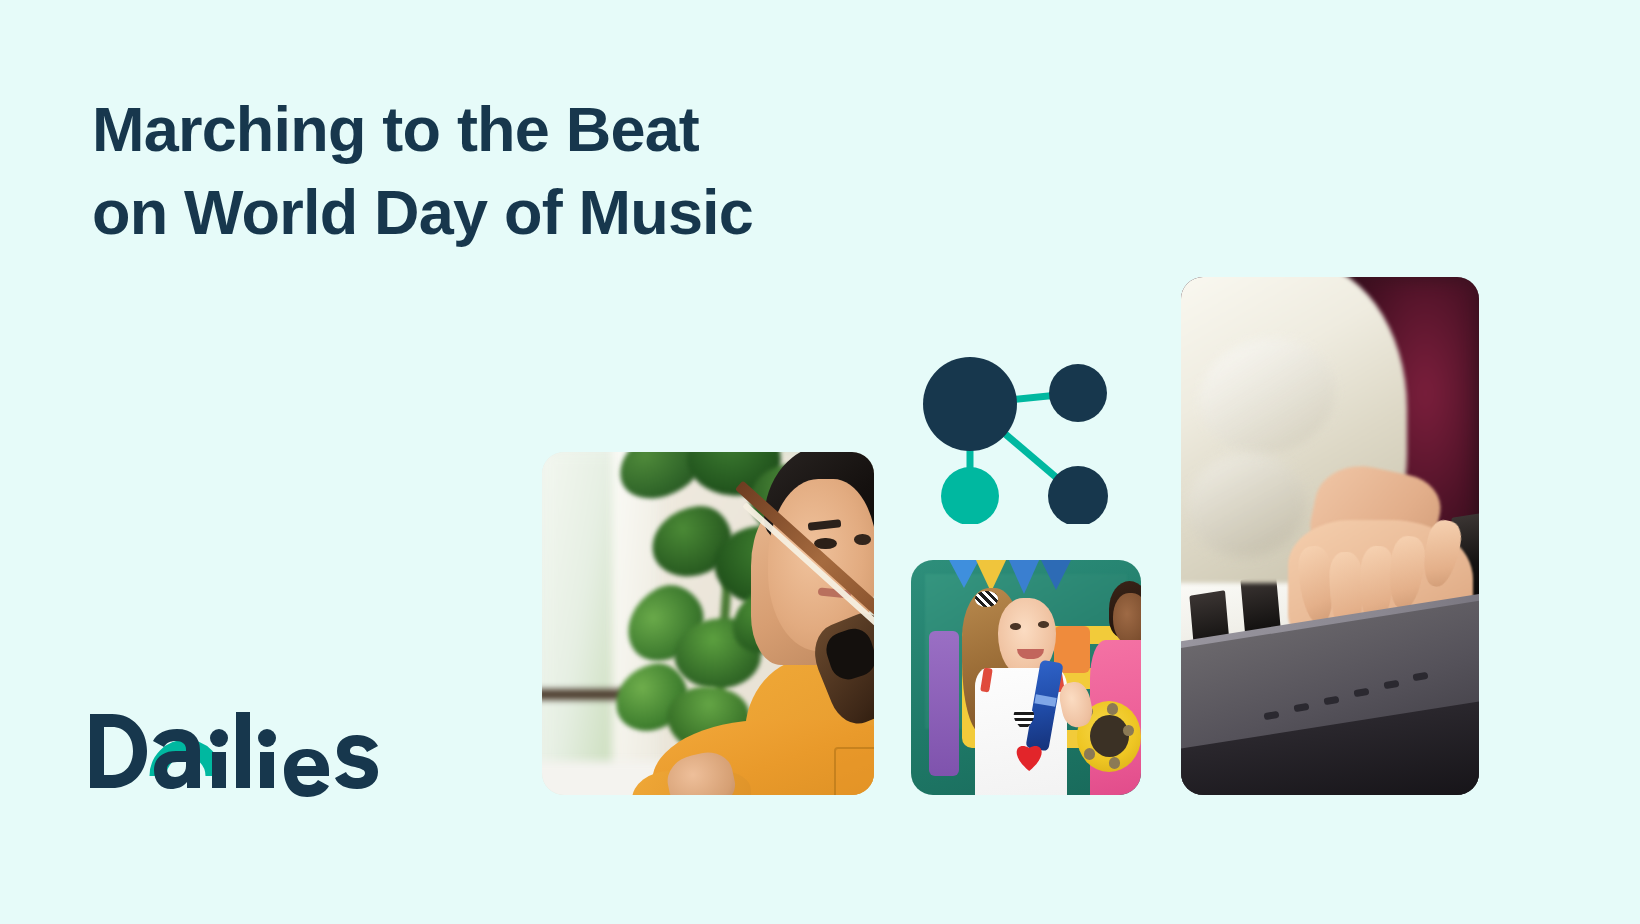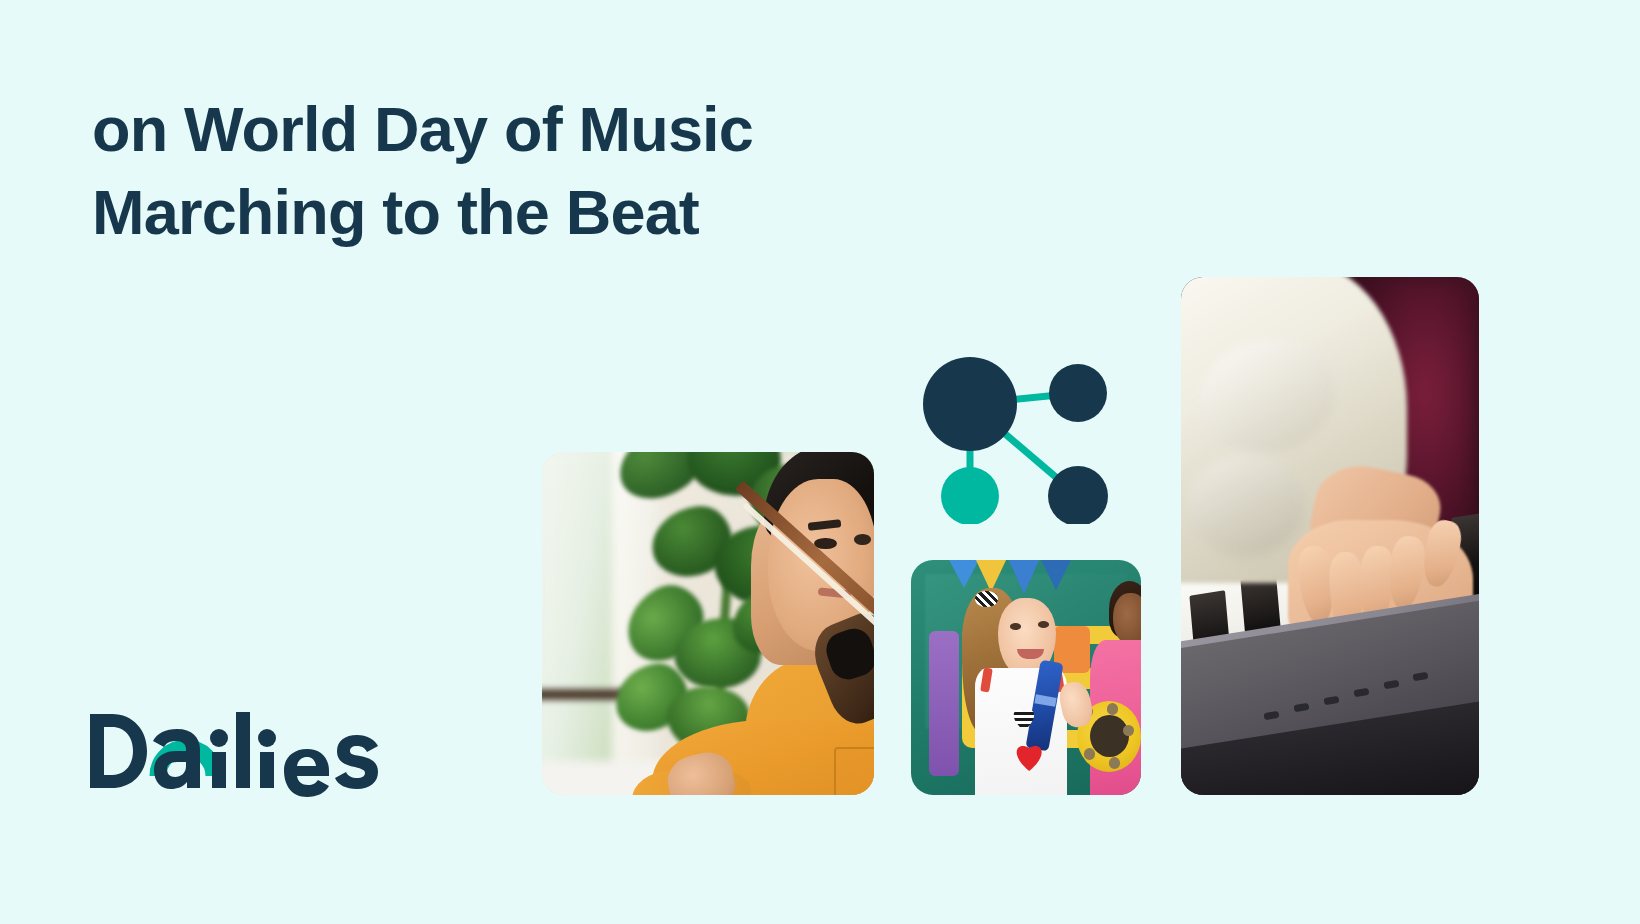--- a/index.html
+++ b/index.html
@@ -372,22 +372,22 @@
   
   .network-icon { position:absolute; left:920px; top:348px; width:192px; height:176px; }
   .network-icon svg { display:block; }
 </style>
 </head>
 <body>
 
 <div class="stage">
 
   <h1 class="headline">
+    <span class="line">Marching to the Beat</span>
     <span class="line">on World Day of Music</span>
-    <span class="line">Marching to the Beat</span>
   </h1>
 
   <div class="logo">
     <svg width="300" height="105" viewBox="0 0 300 105" aria-hidden="true">
 
       <path d="M70 78 A28 28 0 0 1 126 78" fill="none" stroke="#00b8a0" stroke-width="17" stroke-linecap="butt"></path>
 
       <g fill="#17374d">
 
         <path d="M2 16 h22 c21 0 35 16 35 37 0 21-14 37-35 37 H2 Z

